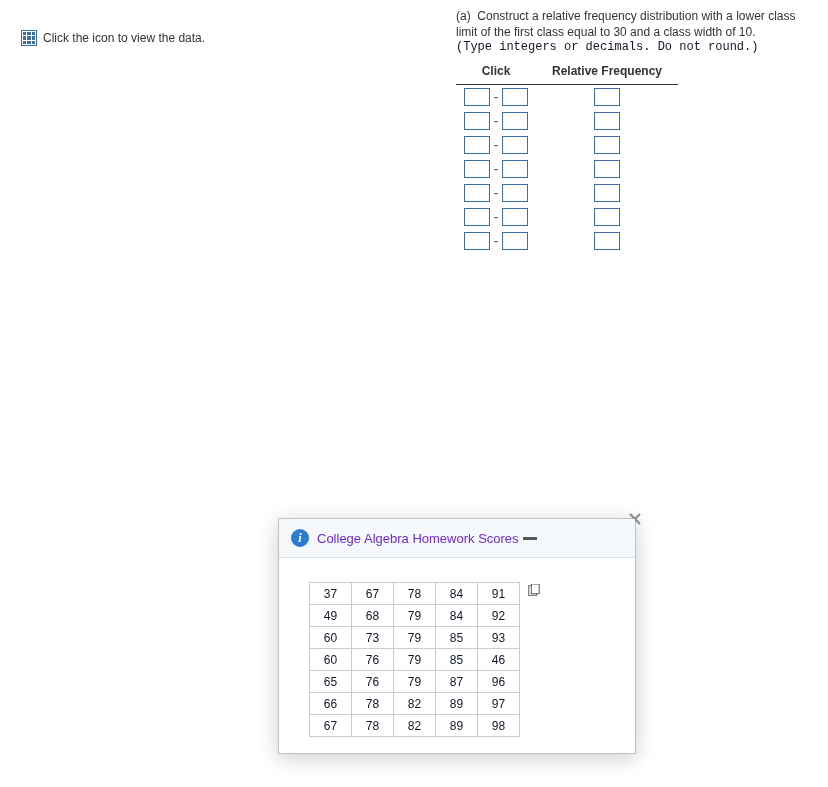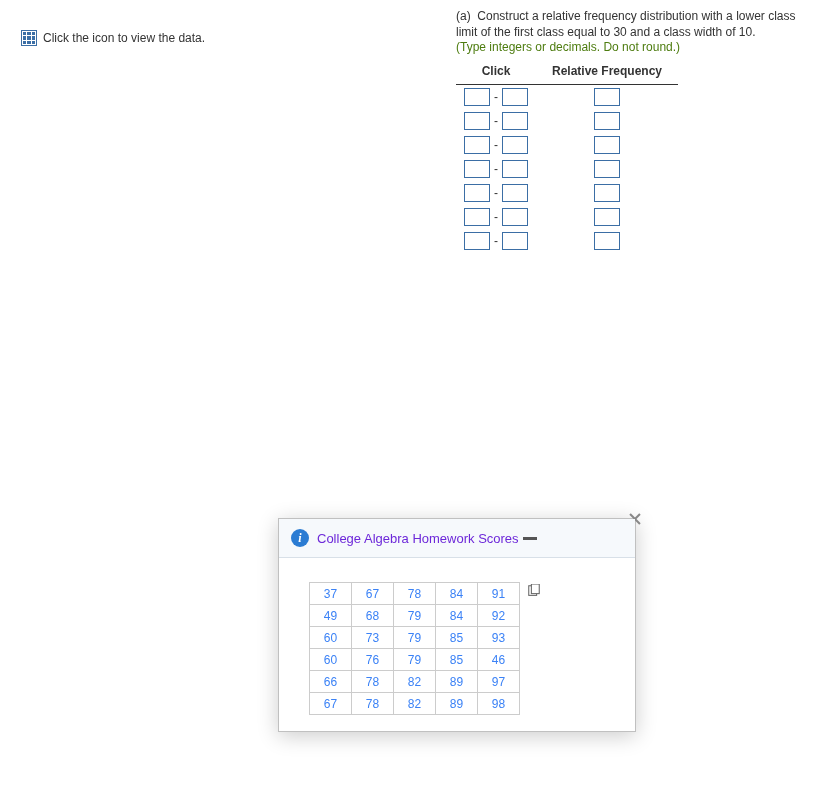--- a/index.html
+++ b/index.html
@@ -21,21 +21,21 @@
   .left-col {
     width: 400px;
     padding-right: 10px;
   }
   .right-col {
     flex: 1;
     padding-left: 4px;
     margin-left: 40px;
   }
   .intro-text, .question-text { line-height: 1.35; }
-  .hint-text { color: #4d7c0f; }
+  .hint-text { color: #0f172a; font-family: Liberation Mono, monospace; }
   .view-data-row {
     display: flex;
     align-items: center;
     margin-top: 22px;
     cursor: pointer;
     padding-left: 9px;
   }
   .grid-icon {
     width: 16px; height: 16px;
     border: 1px solid #3b6ea5;
@@ -130,21 +130,21 @@
   }
   .data-table {
     border-collapse: collapse;
   }
   .data-table td {
     border: 1px solid #ccc;
     width: 42px;
     height: 22px;
     text-align: center;
     font-size: 12px;
-    color: #3b82f6;
+    color: #0f172a;
   }
   .copy-icon {
     position: absolute;
     top: 26px;
     left: 248px;
     width: 14px; height: 14px;
     cursor: pointer;
   }
   .copy-icon svg { width: 100%; height: 100%; }
 </style>
@@ -251,20 +251,27 @@
             <td>93</td>
           </tr>
           <tr>
             <td>60</td>
             <td>76</td>
             <td>79</td>
             <td>85</td>
             <td>46</td>
           </tr>
           <tr>
+            <td>65</td>
+            <td>76</td>
+            <td>79</td>
+            <td>87</td>
+            <td>96</td>
+          </tr>
+          <tr>
             <td>66</td>
             <td>78</td>
             <td>82</td>
             <td>89</td>
             <td>97</td>
           </tr>
           <tr>
             <td>67</td>
             <td>78</td>
             <td>82</td>

